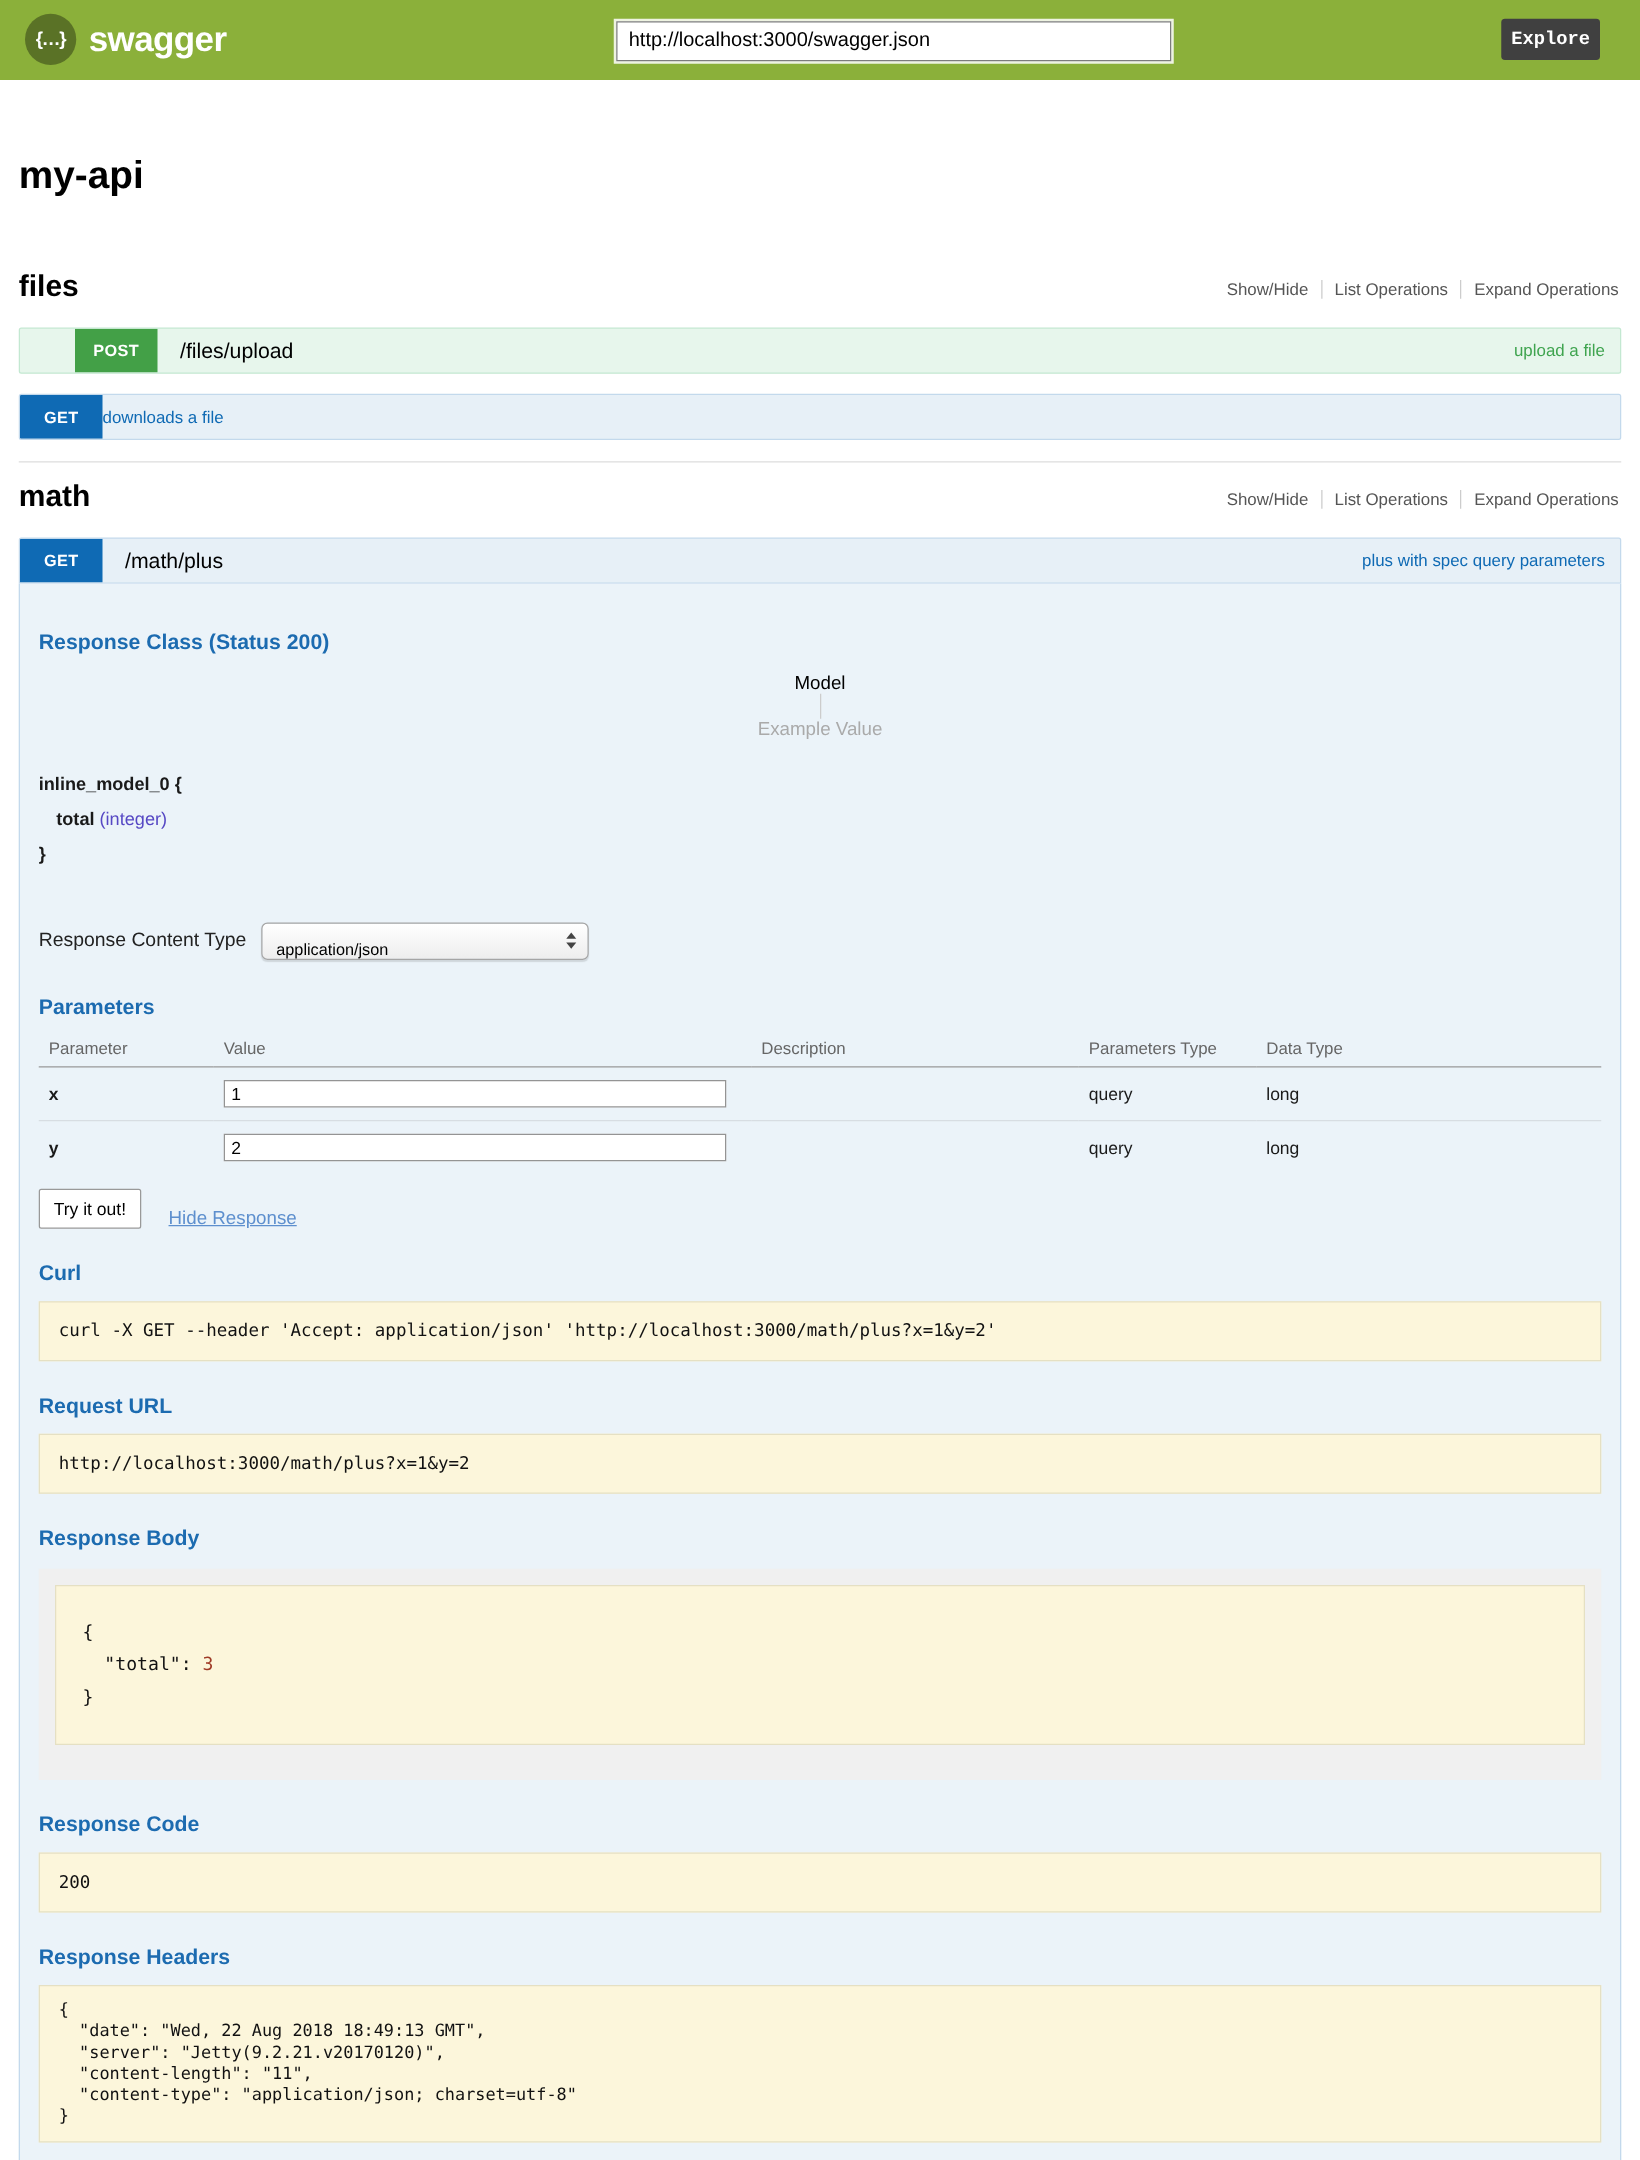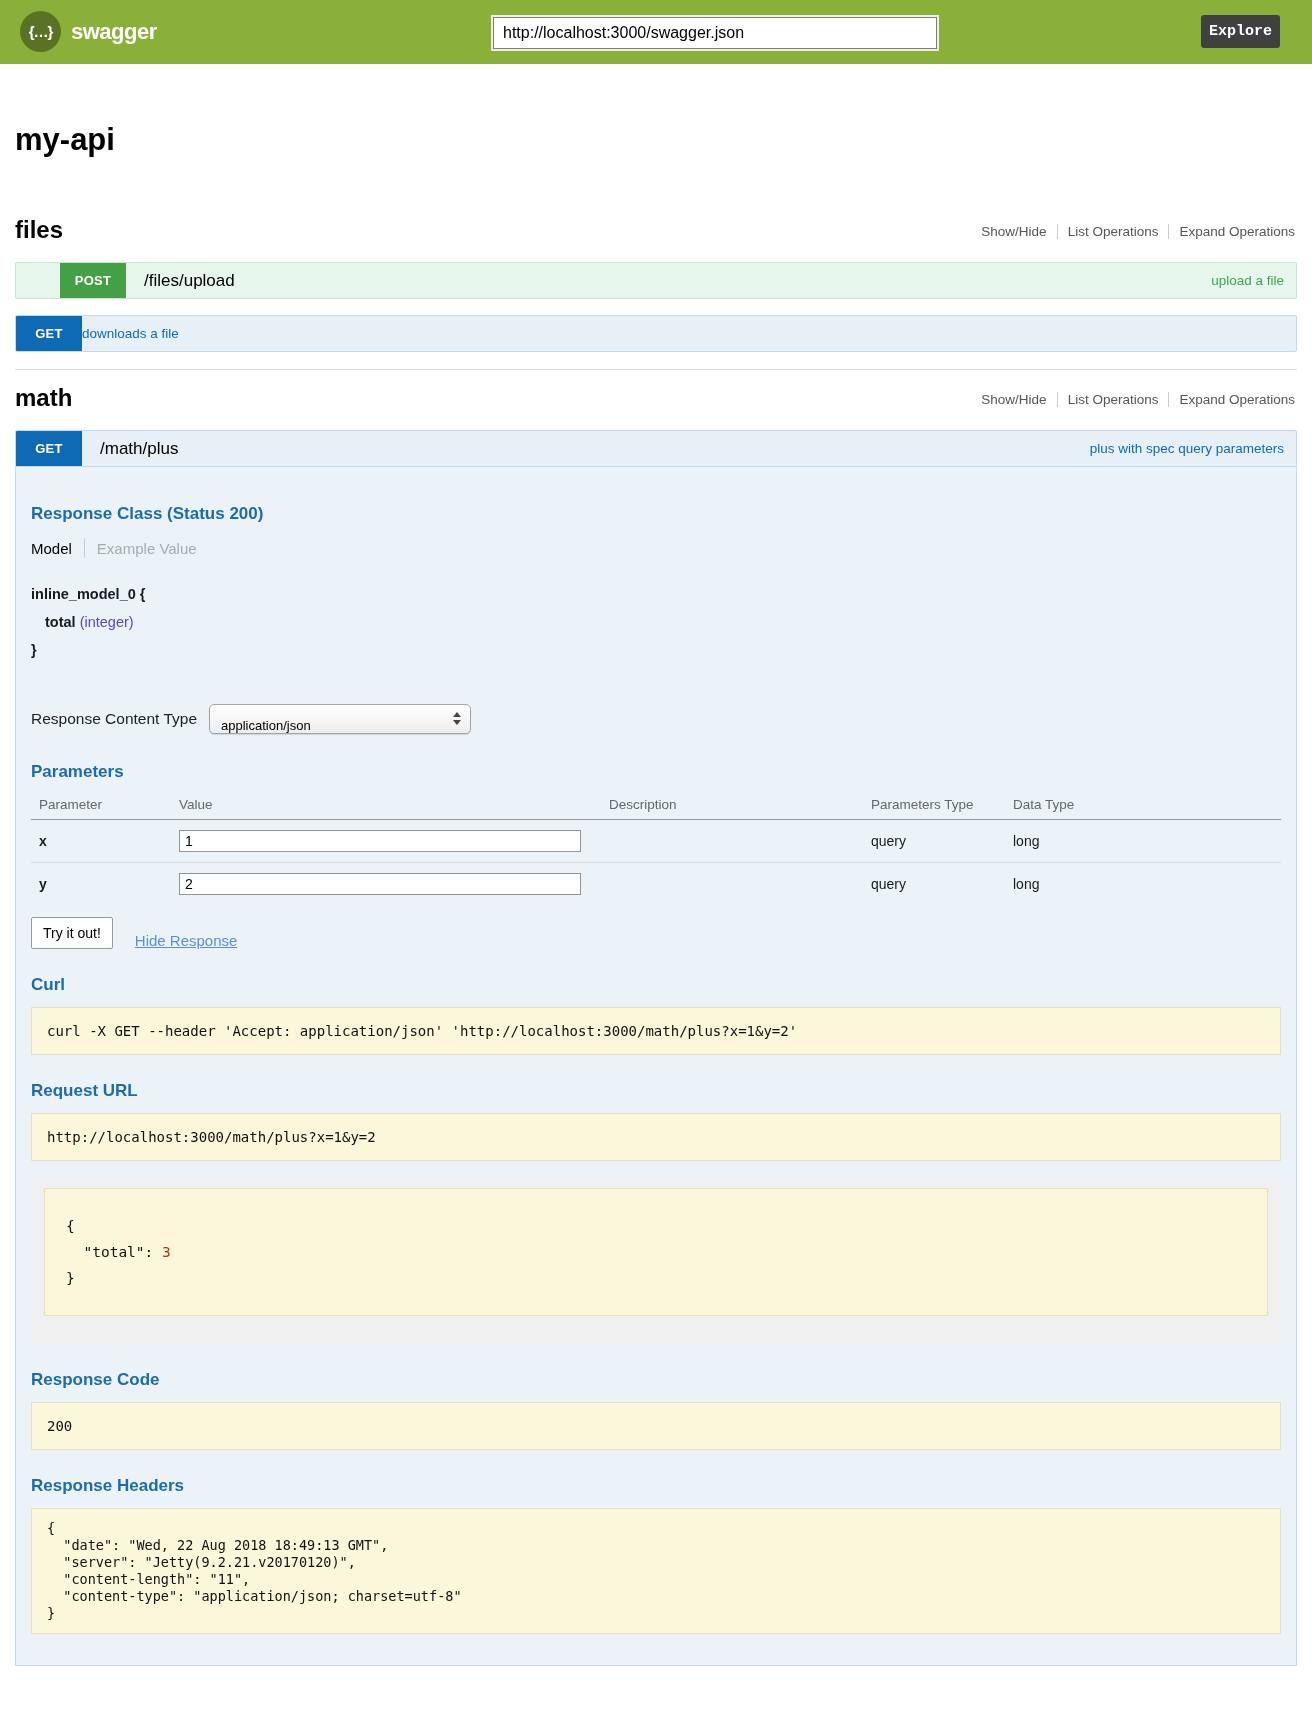--- a/index.html
+++ b/index.html
@@ -14,21 +14,21 @@
 
   
   .topbar { position: relative; height: 64px; background: #8bb03a; }
   .brand { position: absolute; left: 20px; top: 11px; display: flex; align-items: center; gap: 10px; }
   .logo-circle {
     width: 41px; height: 41px; border-radius: 50%;
     background: #5a7226; color: #fff;
     display: flex; align-items: center; justify-content: center;
     font-weight: bold; font-size: 15px; letter-spacing: -1px;
   }
-  .brand-name { color: #fff; font-size: 22px; font-weight: bold; letter-spacing: -0.5px; }
+  .brand-name { color: #fff; font-size: 28px; font-weight: bold; letter-spacing: -0.5px; }
   .url-input {
     position: absolute; left: 493px; top: 17px; width: 444px; height: 32px;
     border: 1px solid #7c7c7c; box-shadow: 0 0 0 2px rgba(255,255,255,0.85);
     padding: 0 9px; font-size: 16px; color: #000;
     font-family: "Liberation Sans", sans-serif; background: #fff;
   }
   .explore-btn {
     position: absolute; right: 32px; top: 15px;
     background: #404040; color: #fff; font-weight: bold; font-size: 15px;
     border: none; border-radius: 3px; padding: 8px 8px; cursor: pointer;
@@ -75,21 +75,21 @@
   .op-row.get .op-summary { color: #0f6ab4; }
   .op-row.expanded { border-radius: 2px 2px 0 0; margin-bottom: 0; }
 
   
   .op-panel {
     background: #ebf3f9; border: 1px solid #c3d9ec; border-top: none;
     padding: 37px 15px 18px 15px;
   }
   .panel-h { color: #1c6bb0; font-size: 17px; font-weight: 700; margin: 0; }
 
-  .model-tabs { margin-top: 14px; font-size: 15px; display: flex; align-items: center; }
+  .model-tabs { margin-top: 14px; font-size: 15px; display: flex; align-items: center; flex-direction: column; }
   .tab-model { color: #000; cursor: pointer; }
   .tab-sep { display: inline-block; width: 1px; height: 20px; background: #ccc; margin: 0 12px; }
   .tab-example { color: #aaa; cursor: pointer; }
 
   .model-signature { margin-top: 22px; font-size: 14.5px; color: #1a1a1a; line-height: 28px; }
   .model-line-open, .model-line-close { font-weight: bold; }
   .model-prop { padding-left: 14px; }
   .model-prop-name { font-weight: bold; }
   .model-prop-type { color: #5648c4; }
 
@@ -260,20 +260,21 @@
       <button class="tryout-btn">Try it out!</button>
       <a class="hide-response">Hide Response</a>
     </div>
 
     <h3 class="panel-h h-gap">Curl</h3>
     <div class="code-box">curl -X GET --header 'Accept: application/json' 'http://localhost:3000/math/plus?x=1&amp;y=2'</div>
 
     <h3 class="panel-h h-gap">Request URL</h3>
     <div class="code-box">http://localhost:3000/math/plus?x=1&amp;y=2</div>
 
+    <h3 class="panel-h h-gap">Response Body</h3>
     <div class="response-body-wrap">
       <pre class="code-box response-body"><span>{</span>
 <span>  "total": </span><span class="json-num">3</span>
 <span>}</span></pre>
     </div>
 
     <h3 class="panel-h h-gap">Response Code</h3>
     <div class="code-box">200</div>
 
     <h3 class="panel-h h-gap">Response Headers</h3>

